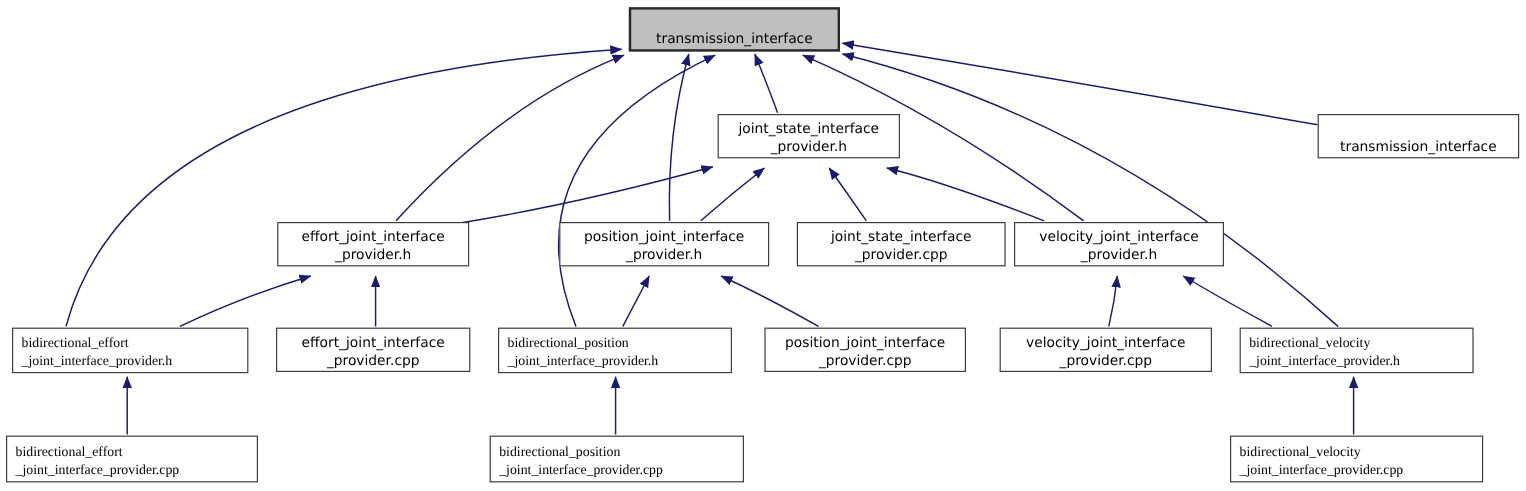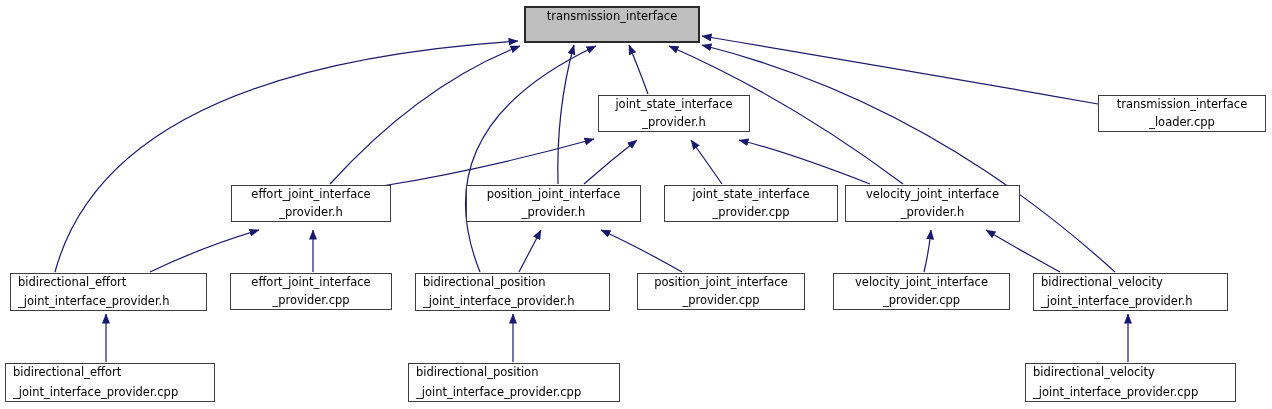--- a/index.html
+++ b/index.html
@@ -17,29 +17,29 @@
     width: 1272px; height: 409px;
   }
   .node {
     position: absolute;
     box-sizing: border-box;
     border: 1px solid #3c3c3c;
     background: #ffffff;
     color: #000000;
     display: flex;
     flex-direction: column;
-    justify-content: space-between;
+    justify-content: flex-end;
     padding: 1px 7px;
     font-size: 11.5px;
     line-height: 1.3;
     white-space: nowrap;
     cursor: pointer;
   }
   .node.align-center { text-align: center; }
-  .node.align-left   { text-align: left; }
+  .node.align-left   { text-align: left; font-family: Liberation Serif, serif; }
   .node.root {
     background: #bfbfbf;
     border: 2px solid #2a2a2a;
   }
   .node span { display: block; }
 </style>
 </head>
 <body>
 
 <div class="graph">
@@ -76,21 +76,20 @@
   <div id="node-layer">
       <div class="node align-center root" style="left: 524px; top: 6px; width: 176px; height: 37px;">
         <span>transmission_interface</span>
       </div>
       <div class="node align-center" style="left: 598px; top: 95px; width: 152px; height: 37px;">
         <span>joint_state_interface</span>
         <span>_provider.h</span>
       </div>
       <div class="node align-center" style="left: 1098px; top: 95px; width: 168px; height: 37px;">
         <span>transmission_interface</span>
-        <span>_loader.cpp</span>
       </div>
       <div class="node align-center" style="left: 231px; top: 185px; width: 160px; height: 37px;">
         <span>effort_joint_interface</span>
         <span>_provider.h</span>
       </div>
       <div class="node align-center" style="left: 466px; top: 185px; width: 175px; height: 37px;">
         <span>position_joint_interface</span>
         <span>_provider.h</span>
       </div>
       <div class="node align-center" style="left: 664px; top: 185px; width: 174px; height: 37px;">

